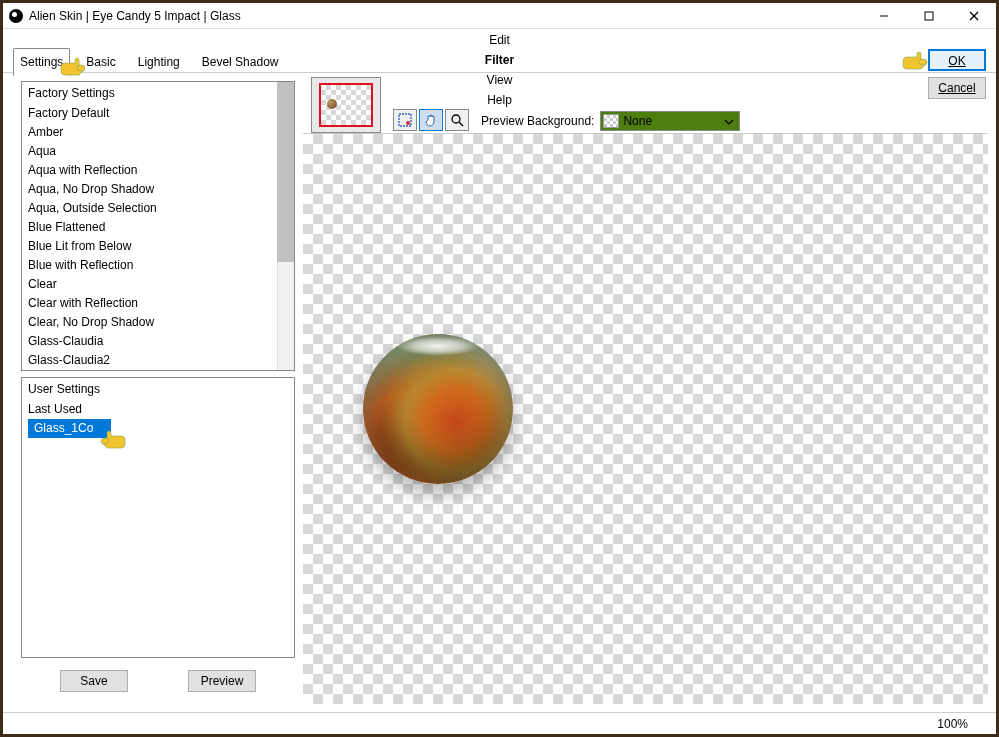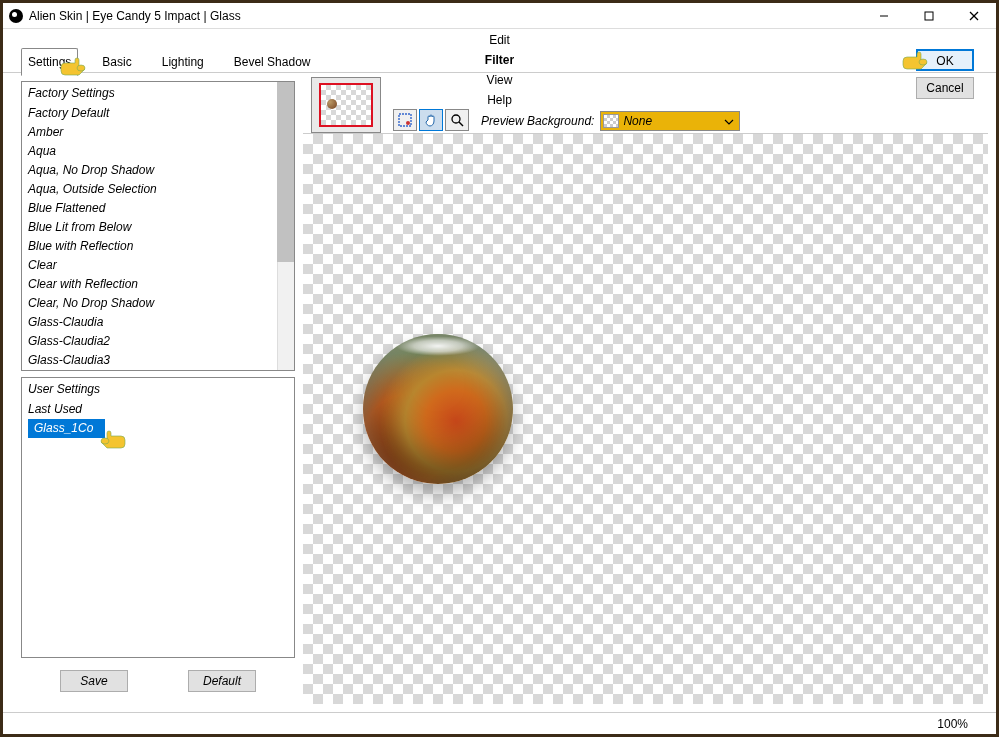--- a/index.html
+++ b/index.html
@@ -23,57 +23,57 @@
   .titlebar-title { font-size:12px; }
   .win-controls { display:flex; }
   .win-btn { width:45px; height:26px; display:flex; align-items:center; justify-content:center; cursor:default; }
   .win-btn svg { width:10px; height:10px; }
   
   .menubar { display:flex; gap:2px; padding:2px 6px; height:22px; align-items:center;flex-direction:column; }
   .menu-item { padding:2px 8px; cursor:default; }
   .menu-item.hot { position:relative;font-weight:bold; }
   
   .tabs-row { display:flex; gap:10px; padding:2px 10px; height:22px; align-items:center; border-bottom:1px solid #ccc; font-size:12px;}
-  .tab { padding:6px 6px; cursor:default;margin-left:8px; }
+  .tab { padding:6px 6px; cursor:default; }
   .tab.active { border:1px solid #888; border-bottom:1px solid #fff; background:#fff; border-radius:2px 2px 0 0; }
   
-  .main { flex:1; display:flex; overflow:hidden;font-style:italic; }
+  .main { flex:1; display:flex; overflow:hidden; }
   .left-col { width:300px; padding:8px 8px 8px 18px; display:flex; flex-direction:column; gap:6px; }
   .listbox { border:1px solid #888; background:#fff; overflow:hidden; position:relative; }
   .listbox .inner { overflow:hidden; }
   .lb1 { height:290px; }
   .lb2 { flex:1; }
   .lb-header { padding:4px 6px; font-size:12px; }
   .lb-scrolltrack { position:absolute; top:0; right:0; bottom:0; width:17px; background:#f1f1f1; border-left:1px solid #ddd;}
   .lb-scrollthumb { position:absolute; right:0; top:0; width:17px; height:180px; background:#c1c1c1; }
   .lb-item { padding:1px 6px; font-size:12px; line-height:17px; white-space:nowrap;}
-  .lb-item.selected { background:#0078d7; color:#fff; display:inline-block; padding-right:12px; margin-left:6px;}
+  .lb-item.selected { background:#0078d7; color:#fff; display:inline-block; padding-right:18px; margin-left:6px;}
   .lb-item.selwrap { padding:0; }
   .btn-row { display:flex; gap:60px; justify-content:center; padding:6px 0 12px;align-items:flex-end; }
   .std-btn { width:68px; height:22px; background:#e1e1e1; border:1px solid #adadad; font-size:12px; text-align:center; line-height:20px; cursor:default;}
   
   .right-col { flex:1; display:flex; flex-direction:column; position:relative; }
   .right-top { height:60px; display:flex; align-items:flex-start; padding:4px 8px; gap:12px; position:relative;}
   .thumb-frame { width:70px; height:56px; border:1px solid #888; background:#e9e9e9; display:flex; align-items:center; justify-content:center; }
   .thumb-inner { width:54px; height:44px; border:2px solid #d12; position:relative;
     background-image:
       linear-gradient(45deg,#d8d8d8 25%,transparent 25%,transparent 75%,#d8d8d8 75%),
       linear-gradient(45deg,#d8d8d8 25%,transparent 25%,transparent 75%,#d8d8d8 75%);
     background-size:10px 10px; background-position:0 0,5px 5px; background-color:#fff;}
   .thumb-dot { width:10px; height:10px; border-radius:50%; background:radial-gradient(circle at 30% 30%, #b96, #742); position:absolute; left:6px; top:14px; }
   .tool-icons { display:flex; gap:2px; align-items:center; height:26px; margin-top:30px;}
   .tool-icon { width:24px; height:22px; border:1px solid #888; background:#f0f0f0; display:flex; align-items:center; justify-content:center;}
   .tool-icon.active { border:1px solid #0078d7; background:#cde; }
   .preview-bg-row { display:flex; align-items:center; gap:6px; margin-top:34px;}
-  .select-box { width:140px; height:20px; border:1px solid #888; background:#eab308; display:flex; align-items:center; padding:0 2px; gap:4px; position:relative;}
+  .select-box { width:140px; height:20px; border:1px solid #888; background:#4d7c0f; display:flex; align-items:center; padding:0 2px; gap:4px; position:relative;}
   .select-swatch { width:16px; height:14px; border:1px solid #999; background:#fff;
     background-image:linear-gradient(45deg,#ccc 25%,transparent 25%,transparent 75%,#ccc 75%),linear-gradient(45deg,#ccc 25%,transparent 25%,transparent 75%,#ccc 75%);
     background-size:6px 6px; background-position:0 0,3px 3px;}
   .select-arrow { position:absolute; right:2px; top:2px; width:16px; height:16px; display:flex; align-items:center; justify-content:center;}
-  .ok-cancel { position:absolute; right:22px; top:0px; display:flex; flex-direction:column; gap:6px;}
+  .ok-cancel { position:absolute; right:10px; top:0px; display:flex; flex-direction:column; gap:6px;text-decoration:underline;}
   .dlg-btn { width:58px; height:22px; font-size:12px; text-align:center; line-height:20px; border:1px solid #0078d7; background:#e1e1e1;}
   .dlg-btn.ok { border:2px solid #0078d7; background:#e5f1fb;}
   .dlg-btn.cancel { border:1px solid #adadad;}
   
   .preview-wrap { flex:1; margin:0 8px 8px 0; position:relative; overflow:hidden; border-top:1px solid #ccc;}
   .preview-canvas { position:absolute; inset:0;
     background-image:
       linear-gradient(45deg,#d8d8d8 25%,transparent 25%,transparent 75%,#d8d8d8 75%),
       linear-gradient(45deg,#d8d8d8 25%,transparent 25%,transparent 75%,#d8d8d8 75%);
     background-size:20px 20px; background-position:0 0,10px 10px; background-color:#fff;}
@@ -154,20 +154,21 @@
       <div class="listbox lb1">
         <div class="lb-scrolltrack">
           <div class="lb-scrollthumb"></div>
         </div>
         <div class="inner">
           <div class="lb-header">Factory Settings</div>
           <div id="factory-items">
               <div class="lb-item">Factory Default</div>
               <div class="lb-item">Amber</div>
               <div class="lb-item">Aqua</div>
+              <div class="lb-item">Aqua with Reflection</div>
               <div class="lb-item">Aqua, No Drop Shadow</div>
               <div class="lb-item">Aqua, Outside Selection</div>
               <div class="lb-item">Blue Flattened</div>
               <div class="lb-item">Blue Lit from Below</div>
               <div class="lb-item">Blue with Reflection</div>
               <div class="lb-item">Clear</div>
               <div class="lb-item">Clear with Reflection</div>
               <div class="lb-item">Clear, No Drop Shadow</div>
               <div class="lb-item">Glass-Claudia</div>
               <div class="lb-item">Glass-Claudia2</div>
@@ -181,21 +182,21 @@
           <div class="lb-header">User Settings</div>
           <div id="user-items">
               <div class="lb-item">Last Used</div>
               <div class="lb-item selwrap"><span class="lb-item selected">Glass_1Co</span></div>
             </div>
         </div>
       </div>
 
       <div class="btn-row">
         <div class="std-btn">Save</div>
-        <div class="std-btn">Default</div>
+        <div class="std-btn">Preview</div>
       </div>
     </div>
 
     <div class="right-col">
       <div class="right-top">
         <div class="thumb-frame">
           <div class="thumb-inner">
             <div class="thumb-dot"></div>
           </div>
         </div>

